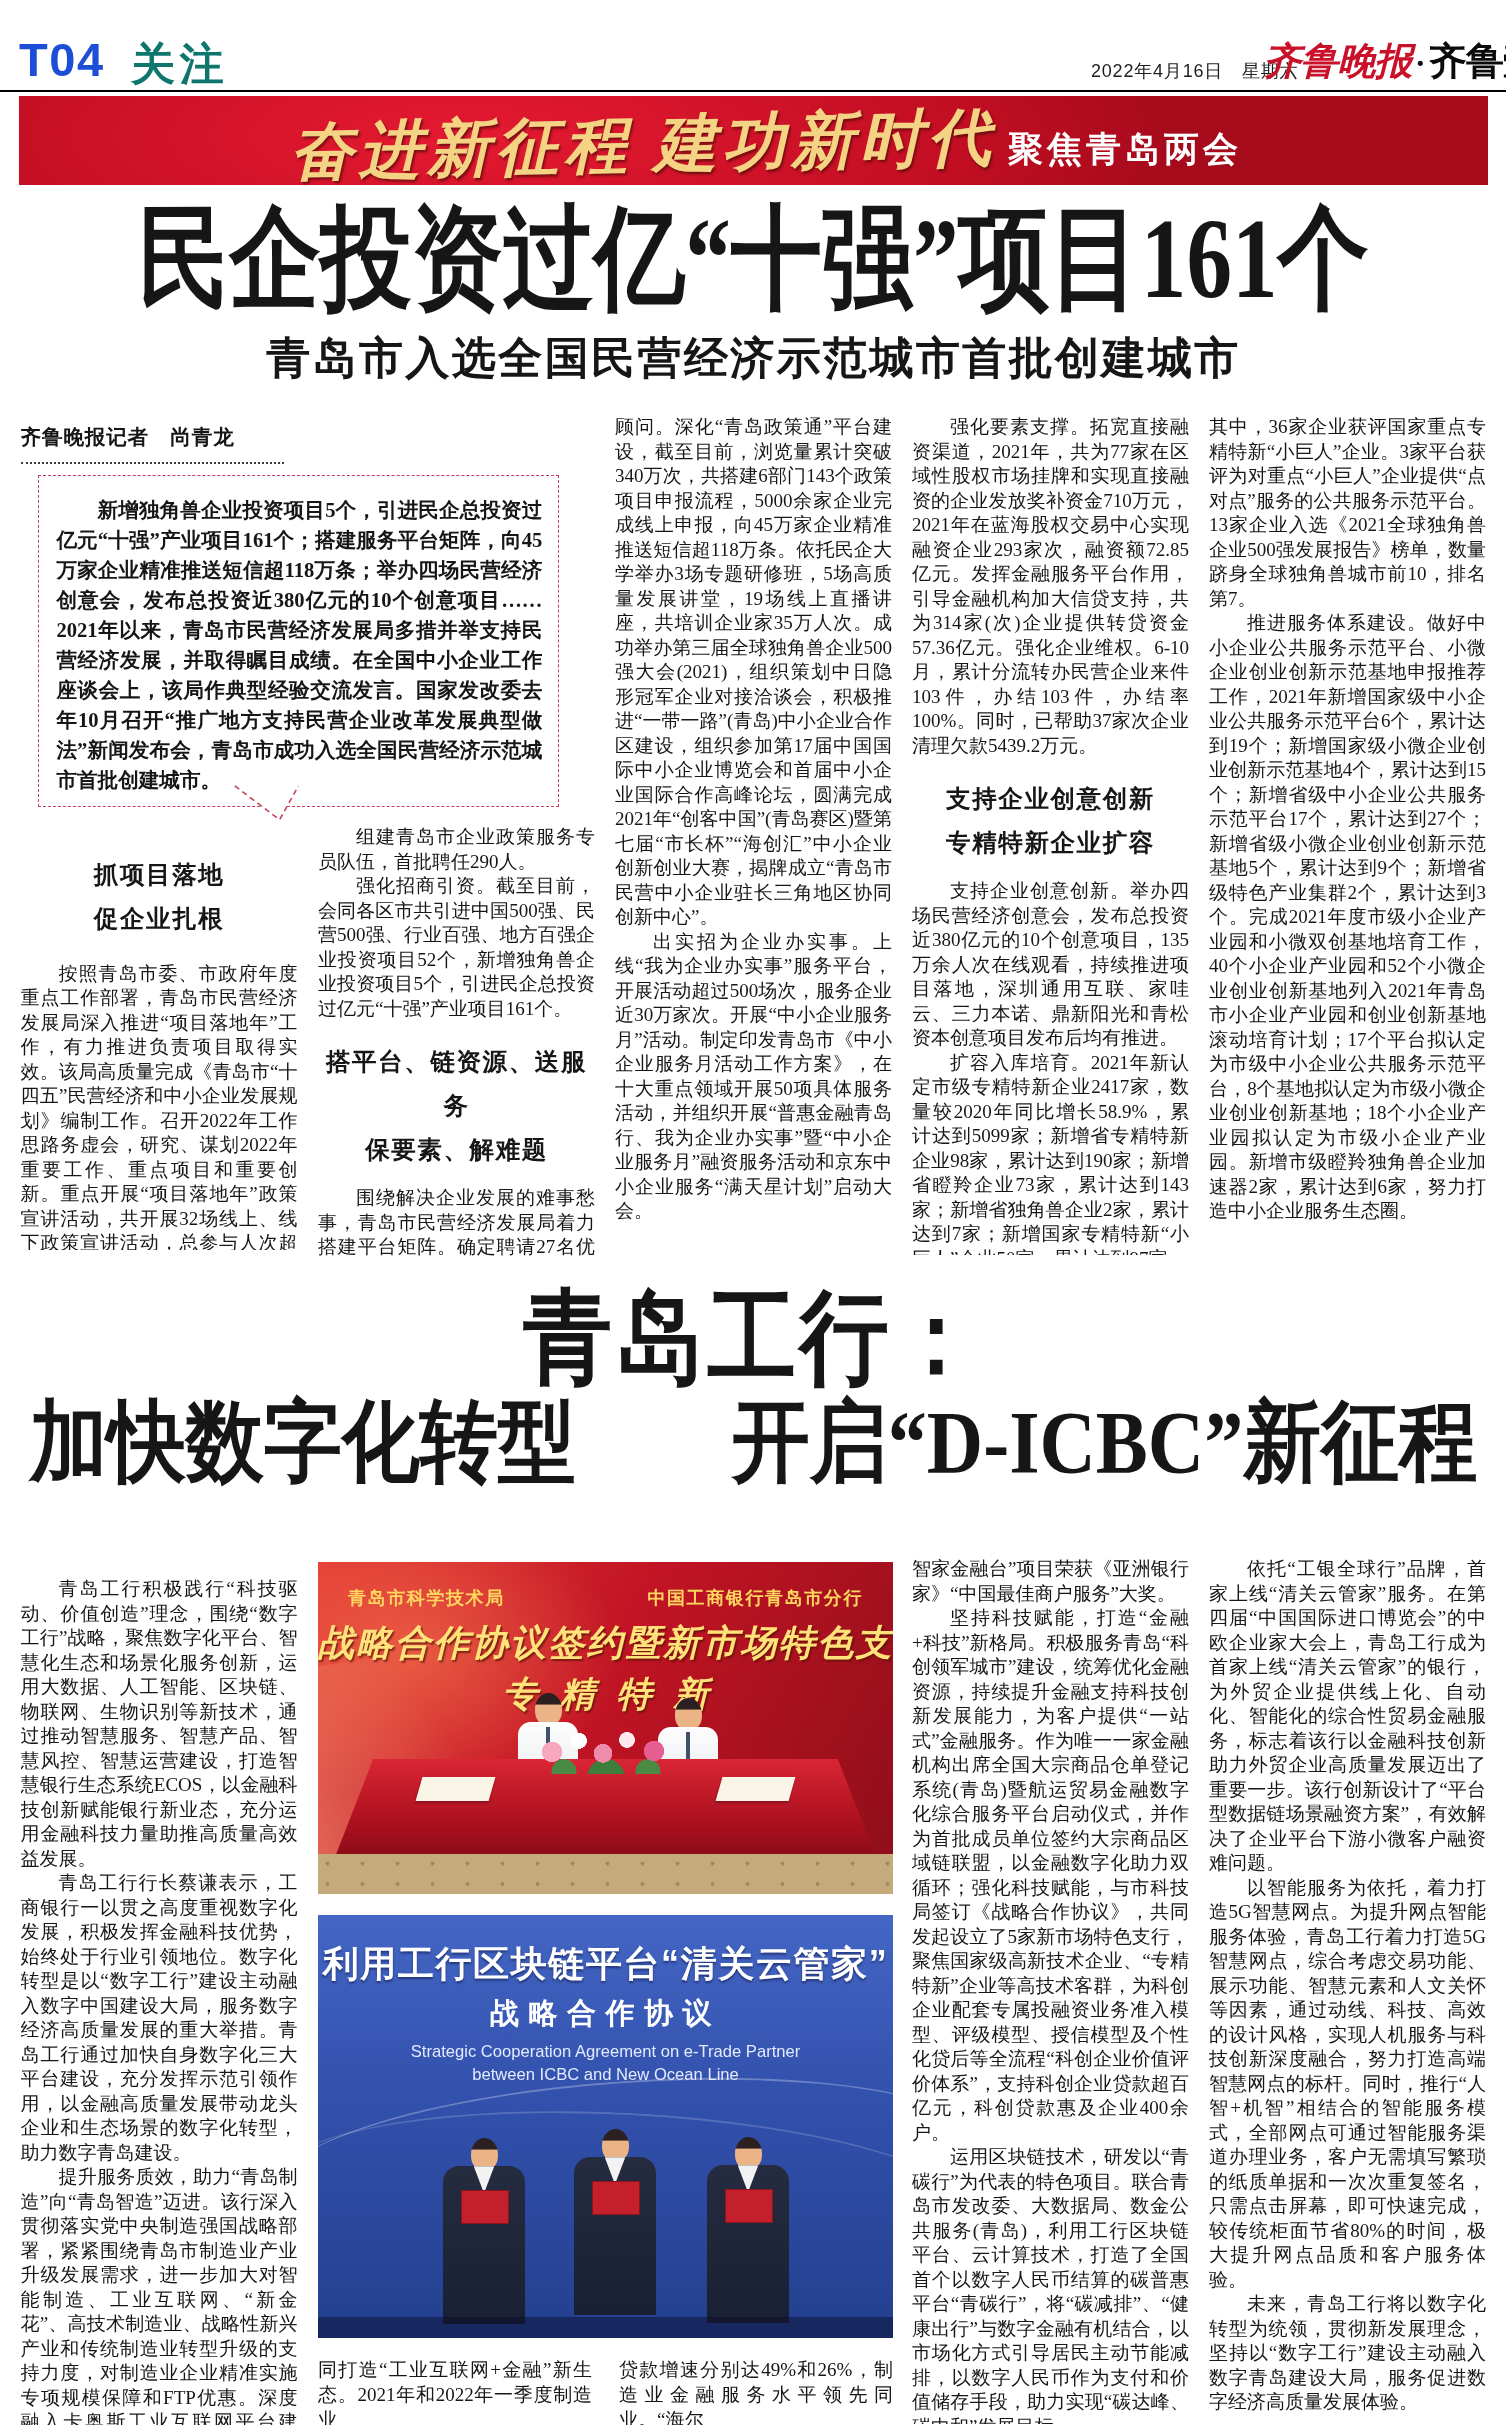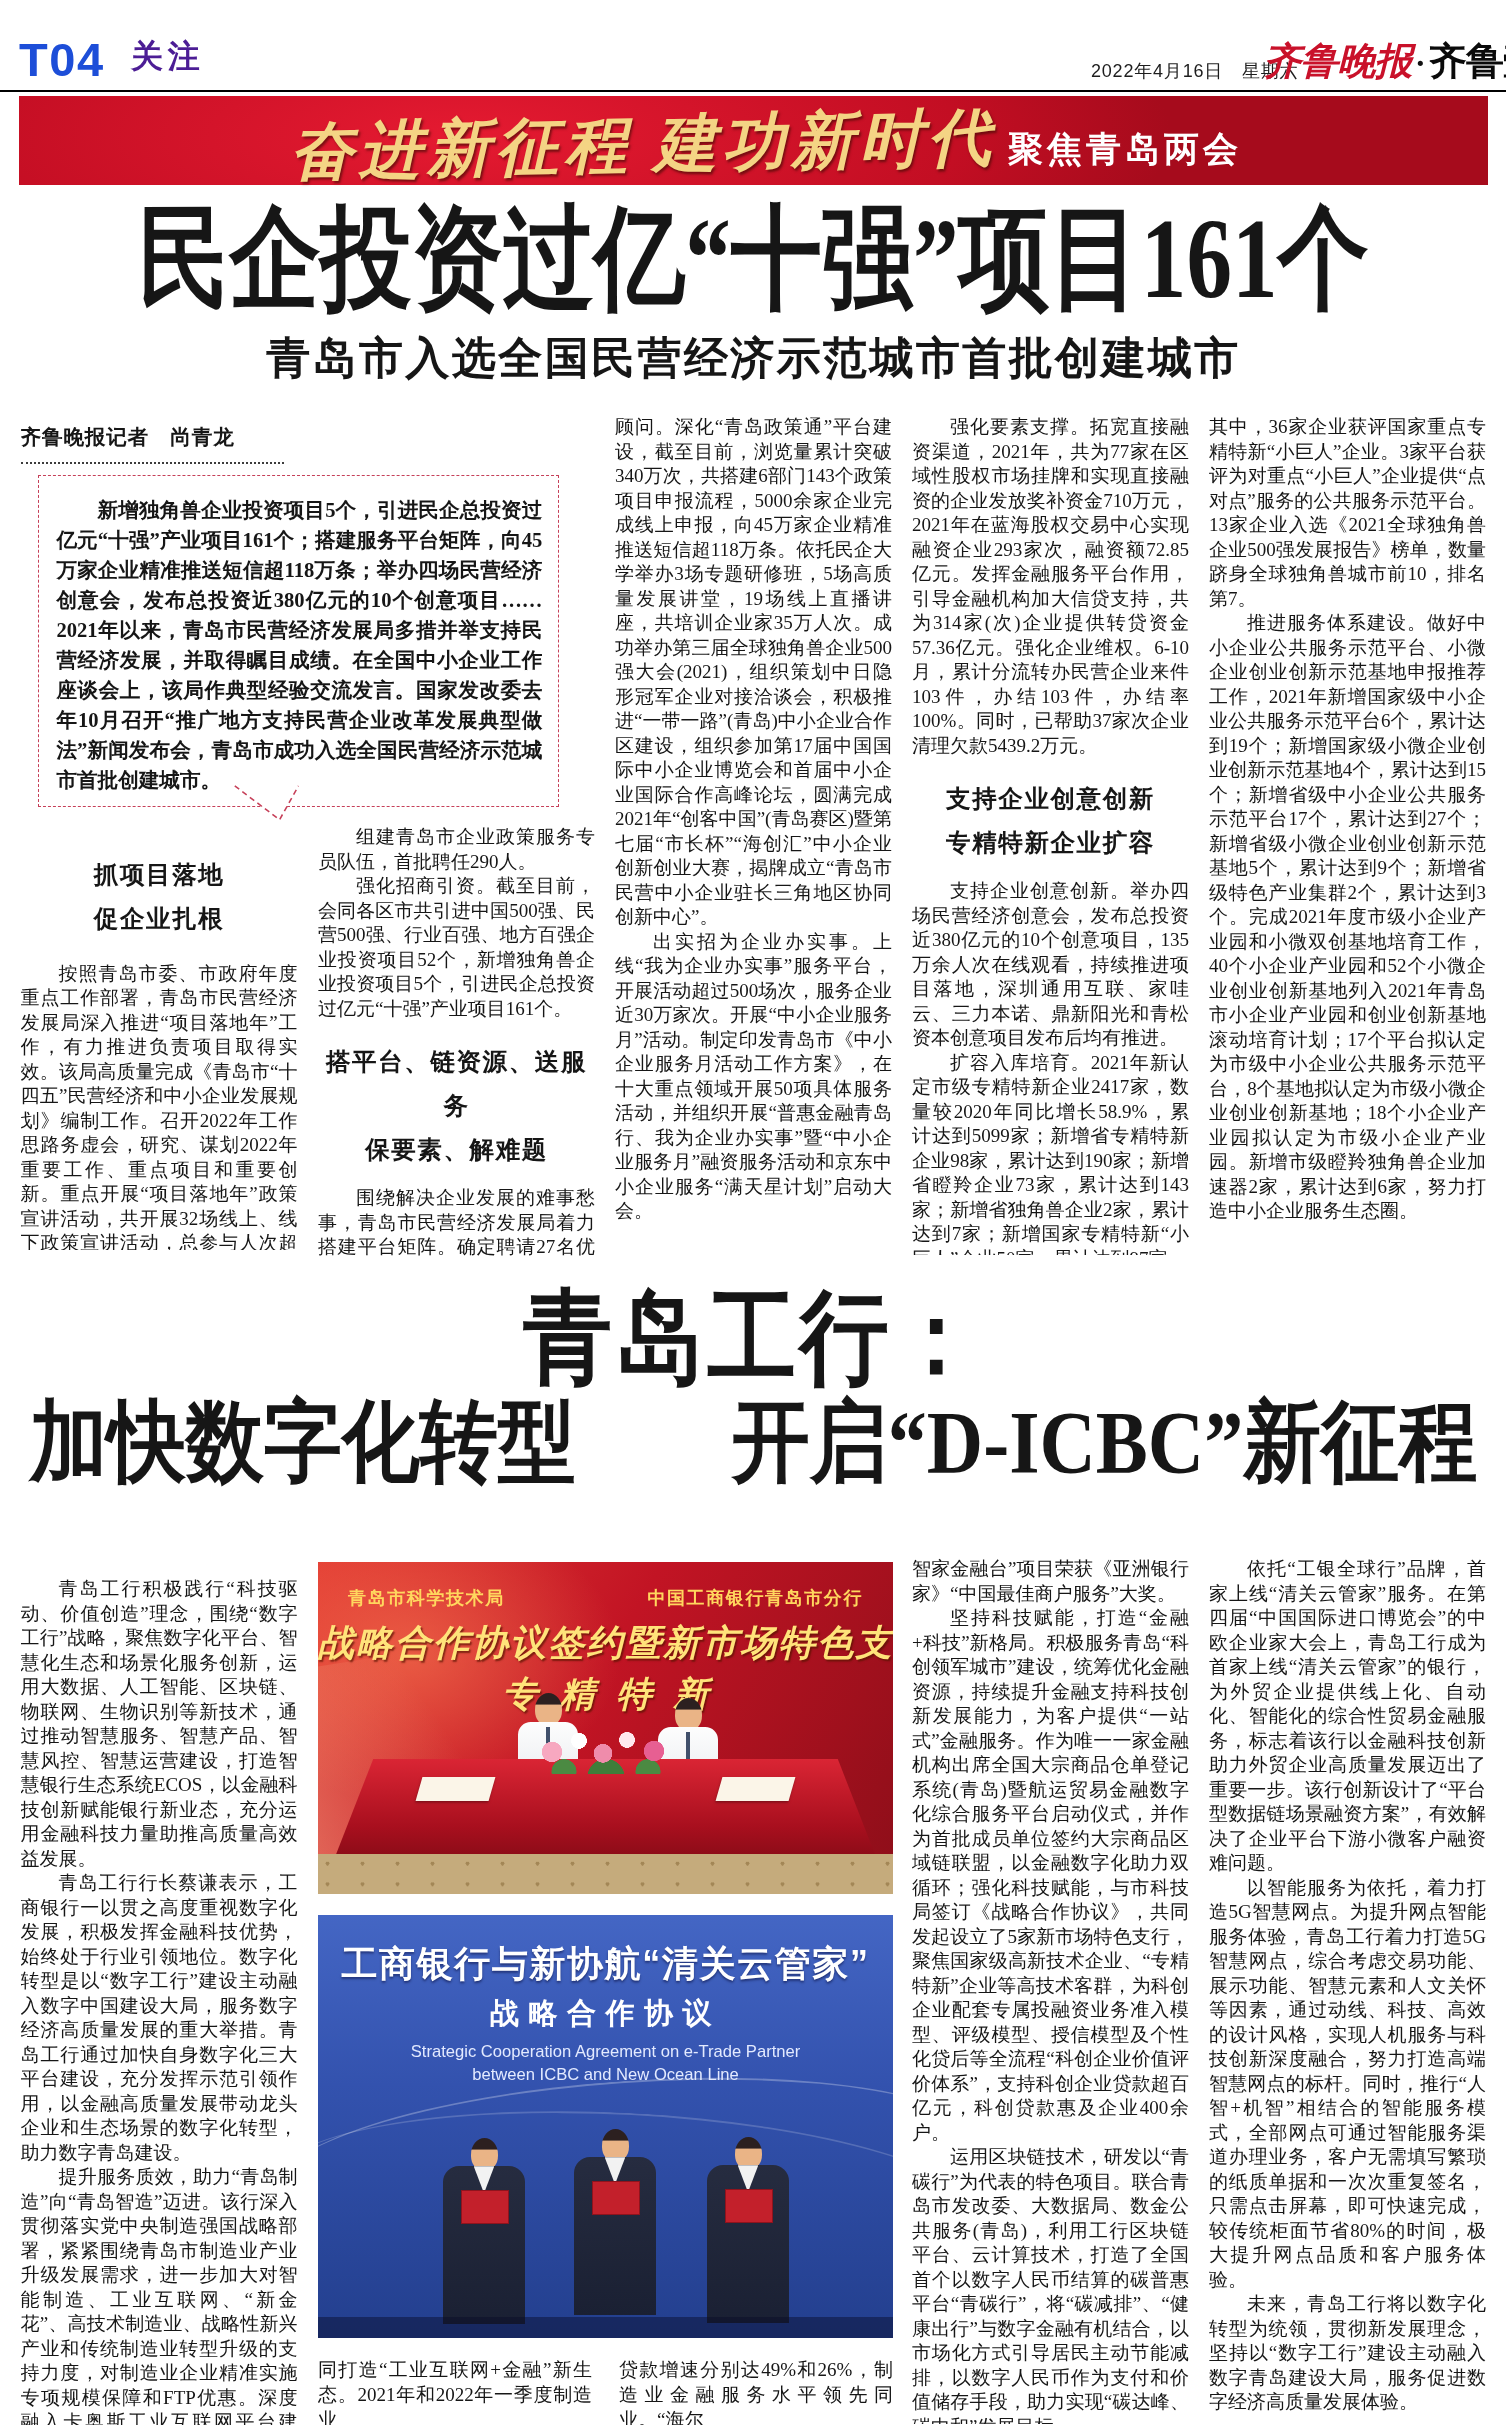--- a/index.html
+++ b/index.html
@@ -1,21 +1,21 @@
 <!DOCTYPE html>
 <html style="font-size:12.7px"><head>
 <meta charset="utf-8">
 <style>
   html,body{margin:0;padding:0;background:#e9e9e9;}
   .page{position:relative;width:1507px;height:2426px;background:#ffffff;overflow:hidden;
         font-family:"Liberation Serif","DejaVu Serif",serif;color:#161616;margin:0 auto;}
   .abs{position:absolute;}
   
   #hdr-pageno{left:19px;top:32px;font-size:47px;font-weight:900;font-family:"Liberation Sans","DejaVu Sans",sans-serif;letter-spacing:1.6px;color:#1d4ed8;}
-  #hdr-section{left:131px;top:35px;font-size:32px;font-weight:700;font-family:"Liberation Sans","DejaVu Sans",sans-serif;color:#4c1d95;letter-spacing:4.7px;}
+  #hdr-section{left:131px;top:35px;font-size:44px;font-weight:700;font-family:"Liberation Sans","DejaVu Sans",sans-serif;color:#0f766e;letter-spacing:4.7px;}
   #hdr-date{left:1091px;top:59px;font-size:18px;color:#1d1d1d;font-family:"Liberation Sans","DejaVu Sans",sans-serif;letter-spacing:0.8px;}
   #masthead{left:1263px;top:36px;white-space:nowrap;}
   #mh-main{font-size:38px;font-weight:900;font-style:italic;color:#c9112a;letter-spacing:-0.8px;}
   #mh-sep{font-size:32px;font-weight:900;color:#111;}
   #mh-sub{font-size:38px;font-weight:900;color:#0a0a0a;font-family:"Liberation Sans","DejaVu Sans",sans-serif;letter-spacing:-0.8px;}
   #hdr-rule{left:0;top:90px;width:1507px;height:2.4px;background:#000;}
   
   #banner{left:19px;top:96px;width:1469px;height:89px;
       background:radial-gradient(ellipse 712px 206px at 30% 45%,#e51a31,#c30e23 70%,#a60b1c 100%);}
   #banner-slogan{left:271px;top:6.3px;font-size:63px;font-weight:900;font-style:italic;color:#f4d484;
@@ -223,21 +223,21 @@
     <div class="abs" id="p1-table"></div>
     <div class="abs" id="p1-flowers"></div>
     <div class="abs p1card" id="p1-card1"></div>
     <div class="abs p1card" id="p1-card2"></div>
     <div class="abs" id="p1-floor"></div>
   </div>
 
   <div class="abs" id="photo2">
     <div class="abs p2wave" id="p2-wave1"></div>
     <div class="abs p2wave" id="p2-wave2"></div>
-    <div class="abs" id="p2-title1">工商银行与新协航“清关云管家”</div>
+    <div class="abs" id="p2-title1">利用工行区块链平台“清关云管家”</div>
     <div class="abs" id="p2-title2">战略合作协议</div>
     <div class="abs p2en" id="p2-en1">Strategic Cooperation Agreement on e-Trade Partner</div>
     <div class="abs p2en" id="p2-en2">between ICBC and New Ocean Line</div>
     <div class="abs suit" id="p2-suit1">
         <div class="head"></div>
         <div class="body"></div>
         <div class="folder"></div>
       </div>
     <div class="abs suit" id="p2-suit2">
         <div class="head"></div>

